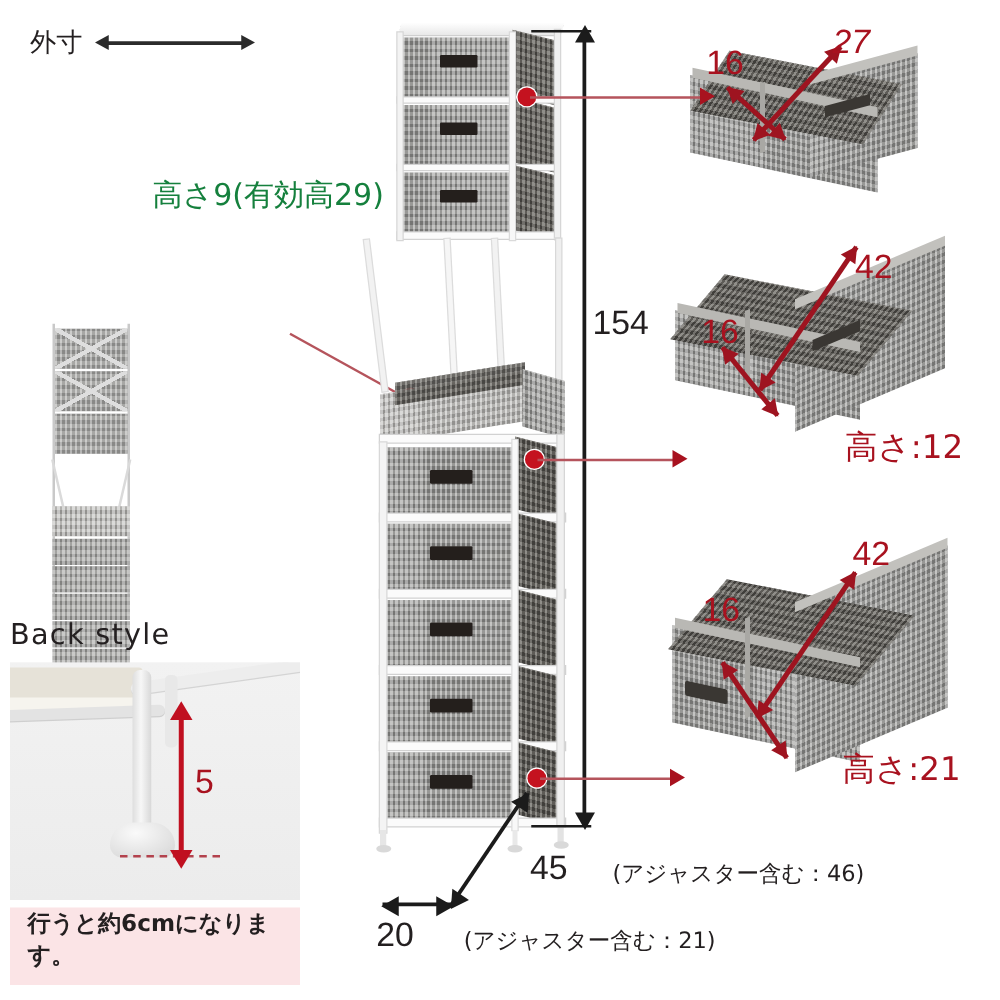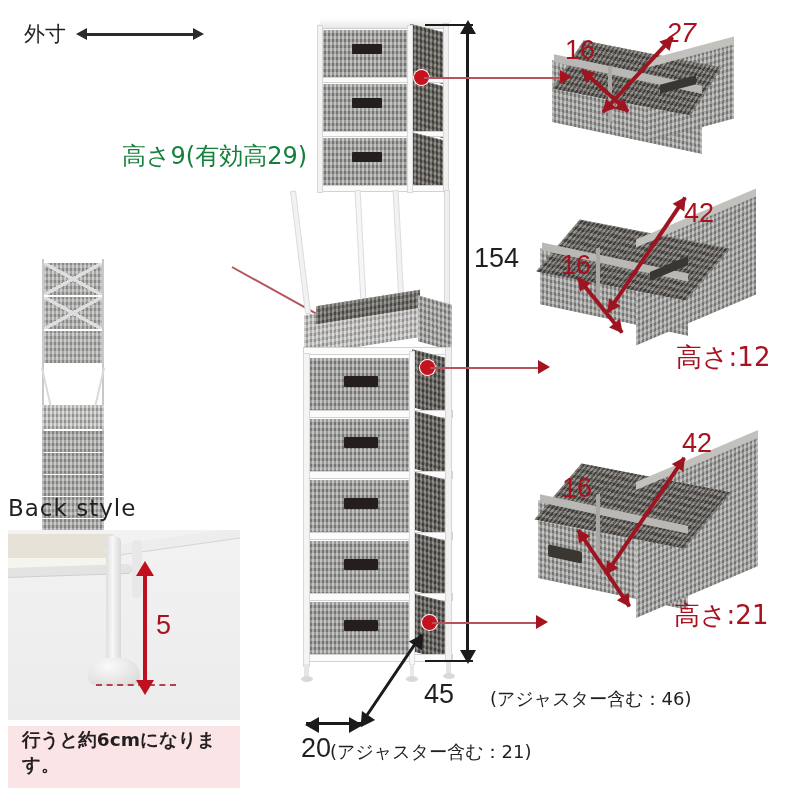--- a/index.html
+++ b/index.html
@@ -280,21 +280,21 @@
 
   <div class="extline" style="left:425px;top:24px;width:48px;height:2px;"></div>
   <div class="extline" style="left:425px;top:660px;width:48px;height:2px;"></div>
 
   <div class="dimblk" style="left:360px;top:724px;width:110px;transform:rotate(-56deg);transform-origin:0 50%;"></div>
   <span class="abs num t-black" style="left:424px;top:679px;font-size:27px;">45</span>
   <span class="abs num-sm t-black jp" style="left:459px;top:687px;font-size:18px;margin-left:31px;">(アジャスター含む：46)</span>
 
   <div class="dimblk" style="left:306px;top:722px;width:56px;"></div>
   <span class="abs num t-black" style="left:301px;top:733px;font-size:27px;">20</span>
-  <span class="abs num-sm t-black jp" style="left:330px;top:740px;font-size:18px;">(アジャスター含む：21)</span>
+  <span class="abs num-sm t-black jp" style="left:371px;top:740px;font-size:18px;">(アジャスター含む：21)</span>
 
   <div class="abs" style="left:548px;top:40px;width:190px;height:115px;">
 
     <div class="abs weave" style="left:4px;top:36px;width:150px;height:62px;transform:skewY(12deg);"></div>
     <div class="abs weave" style="left:100px;top:14px;width:86px;height:76px;transform:skewY(-15deg);"></div>
 
     <div class="abs weave-dark" style="left:20px;top:14px;width:138px;height:48px;transform:skew(-33deg,11deg);"></div>
 
     <div class="abs" style="left:6px;top:30px;width:148px;height:8px;background:#b9b8b4;transform:skewY(12deg);"></div>
     <div class="abs" style="left:100px;top:8px;width:86px;height:8px;background:#c2c1bd;transform:skewY(-15deg);"></div>

